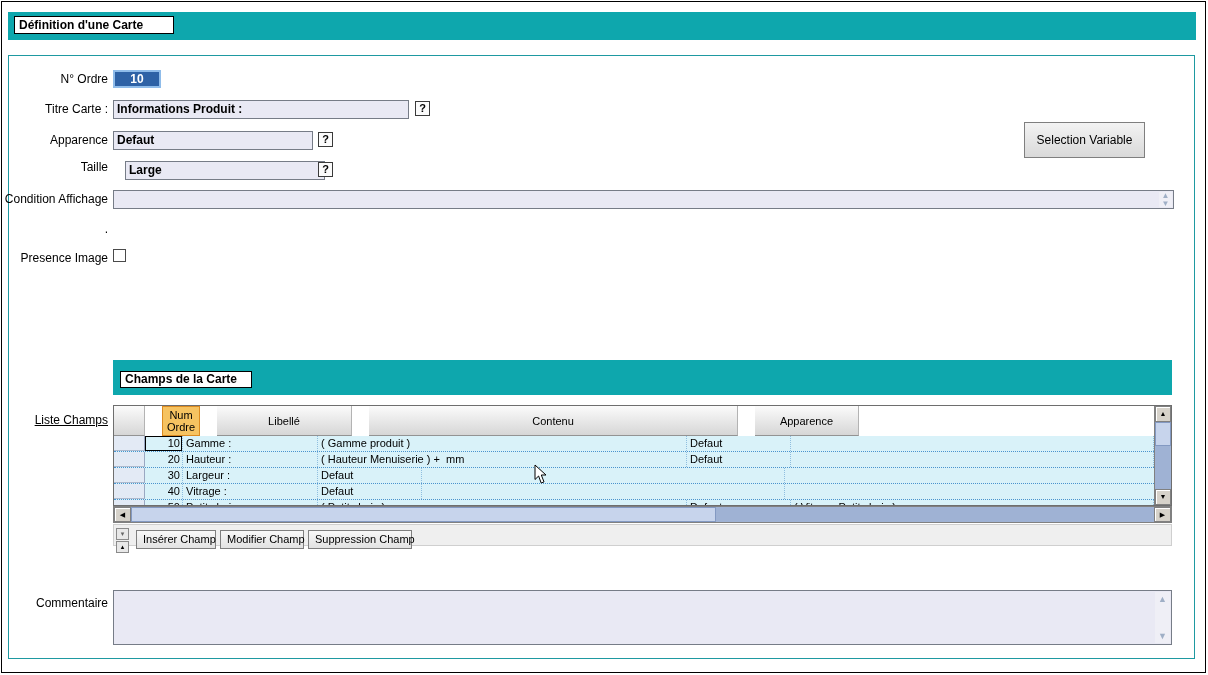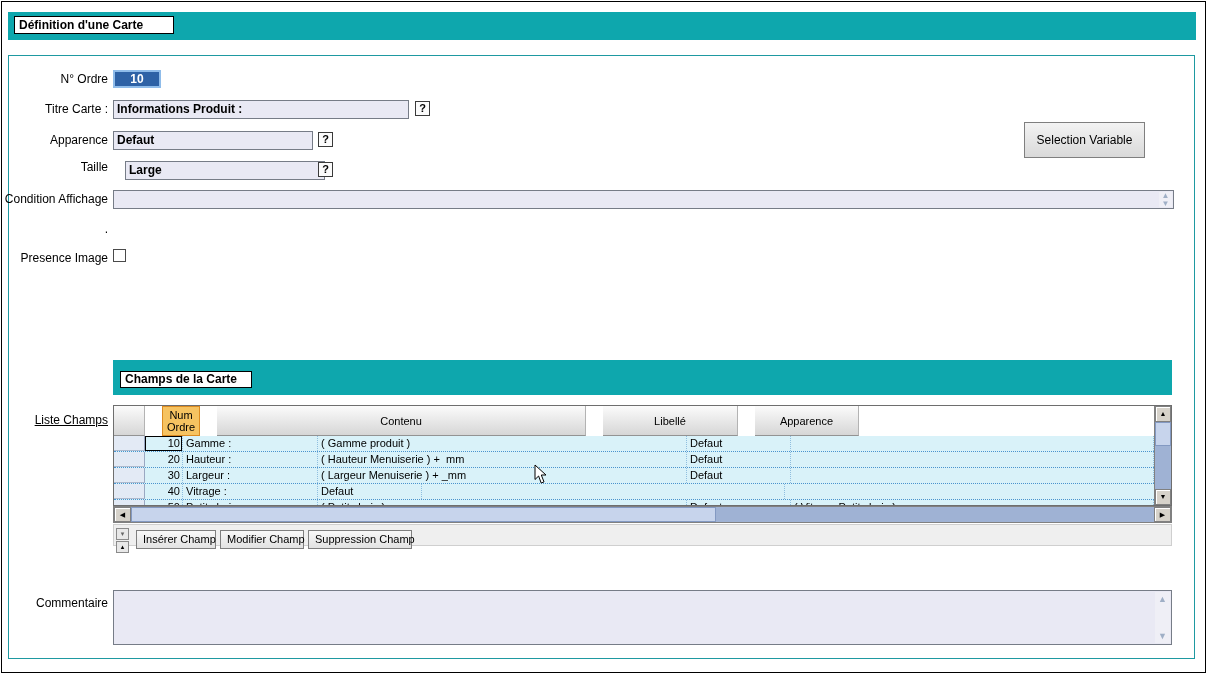--- a/index.html
+++ b/index.html
@@ -97,22 +97,22 @@
 <div class="abs lbl" style="top:413px;text-decoration:underline;">Liste Champs</div>
 
 <div class="abs grid">
   <div class="grid-main">
     <div class="gh">
       <div class="hc c-sel"></div>
       <div class="hc num c-num">
         <span>Num</span>
         <span>Ordre</span>
       </div>
+      <div class="hc c-lib">Libellé</div>
       <div class="hc c-con">Contenu</div>
-      <div class="hc c-lib">Libellé</div>
       <div class="hc c-app">Apparence</div>
     </div>
 
     <div class="gr">
       <div class="cell sel c-sel"></div>
       <div class="cell numc c-num current-cell">10</div>
       <div class="cell c-lib">Gamme :</div>
       <div class="cell c-con">( Gamme produit )</div>
       <div class="cell c-app">Defaut</div>
       <div class="cell c-cond"></div>
@@ -124,21 +124,20 @@
       <div class="cell c-lib">Hauteur :</div>
       <div class="cell c-con">( Hauteur Menuiserie ) +  mm</div>
       <div class="cell c-app">Defaut</div>
       <div class="cell c-cond"></div>
     </div>
 
     <div class="gr">
       <div class="cell sel c-sel"></div>
       <div class="cell numc c-num">30</div>
       <div class="cell c-lib">Largeur :</div>
-      <div class="cell c-con">( Largeur Menuiserie ) + _mm</div>
       <div class="cell c-app">Defaut</div>
       <div class="cell c-cond"></div>
     </div>
 
     <div class="gr">
       <div class="cell sel c-sel"></div>
       <div class="cell numc c-num">40</div>
       <div class="cell c-lib">Vitrage :</div>
       <div class="cell c-app">Defaut</div>
       <div class="cell c-cond"></div>

